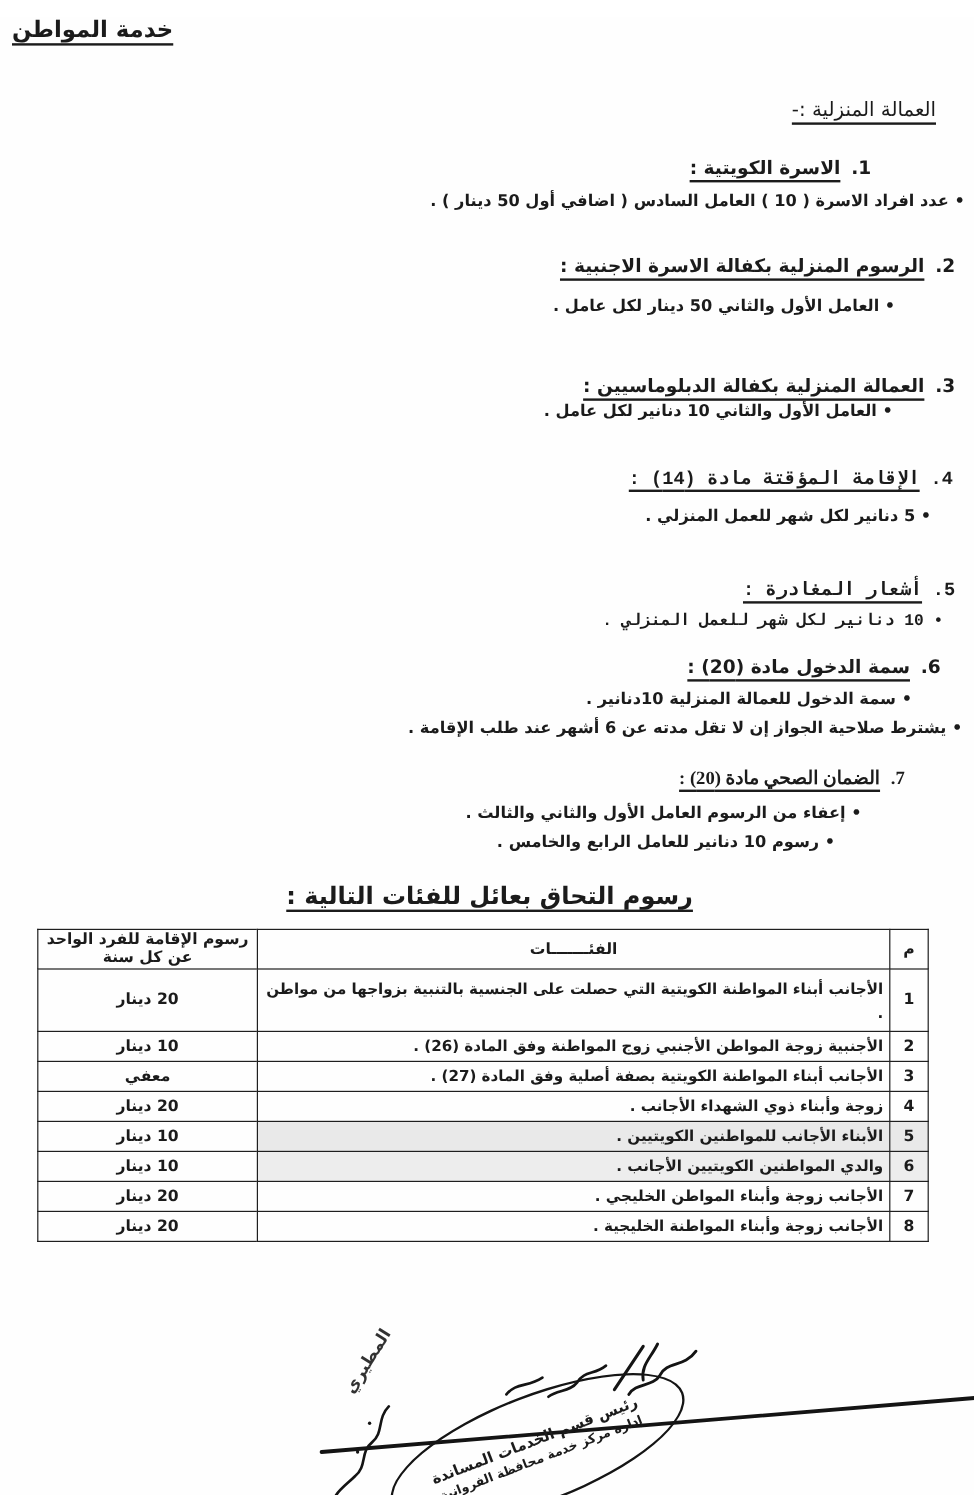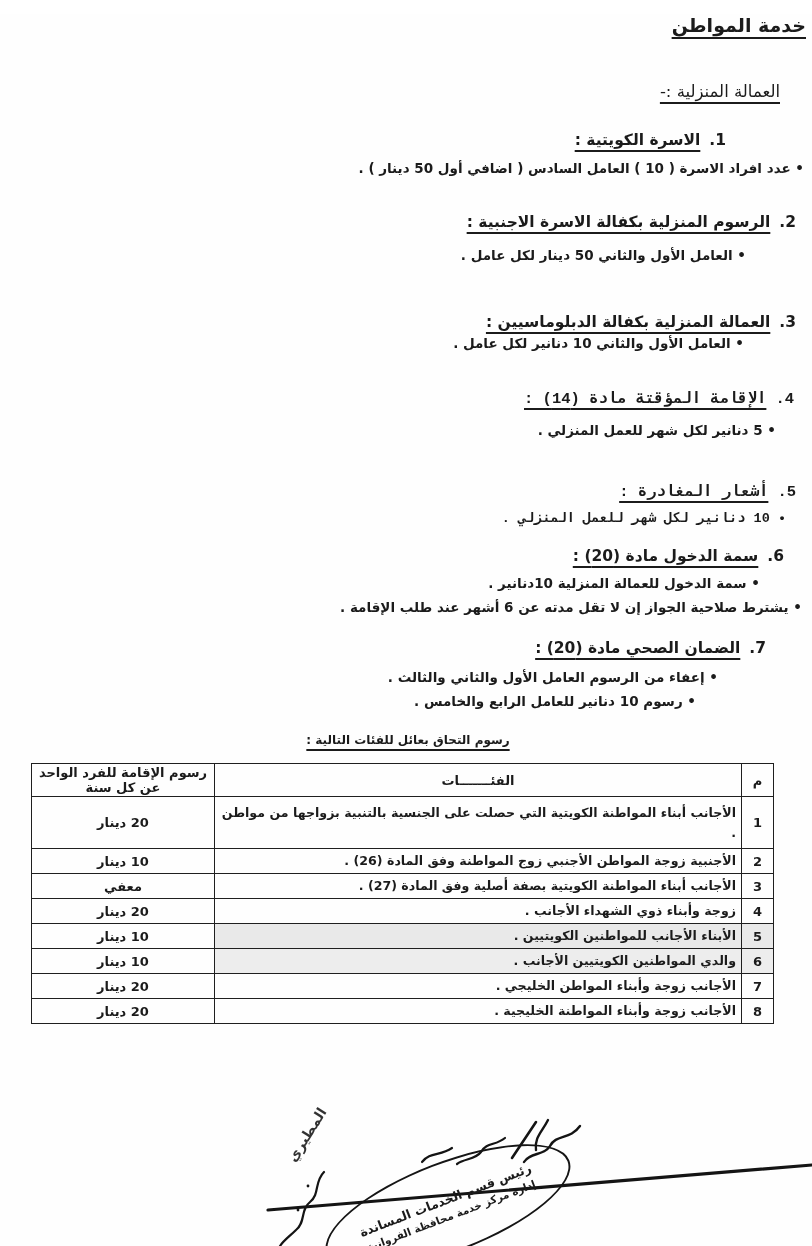--- a/index.html
+++ b/index.html
@@ -2,21 +2,21 @@
 <html lang="ar" dir="rtl"><head>
 <meta charset="utf-8">
 <style>
   html,body{margin:0;padding:0;background:#ffffff;}
   body{width:812px;height:1246px;overflow:hidden;
        font-family:"DejaVu Sans","Liberation Sans",sans-serif;color:#1b1b1b;}
   .page{position:relative;width:812px;height:1246px;background:#fefefe;direction:rtl;}
   .content{position:relative;z-index:2;padding:0 6px 0 10px;}
 
   
-  .title{margin:14px 0 0 0;text-align:right;font-size:19px;font-weight:700;
+  .title{margin:14px 0 0 0;text-align:left;font-size:19px;font-weight:700;
          text-decoration:underline;text-underline-offset:5px;text-decoration-thickness:2px;}
   .subtitle{margin:46px 26px 0 0;font-size:16.5px;font-weight:400;
             text-decoration:underline;text-underline-offset:5px;text-decoration-thickness:2px;}
 
   
   .section{position:relative;}
   .sec-heading{font-size:15.5px;font-weight:700;}
   .sec-heading .num{margin-left:9px;}
   .sec-heading .h{text-decoration:underline;text-underline-offset:5px;text-decoration-thickness:1.8px;}
   .bullets{font-weight:700;}
@@ -48,27 +48,27 @@
   .section:nth-child(5) .bullets{margin-top:6px;}
   .section:nth-child(5) .bullet{margin-right:20px;}
 
   .section:nth-child(6){margin-top:16px;}
   .section:nth-child(6) .sec-heading{margin-right:22px;}
   .section:nth-child(6) .bullets{margin-top:6px;}
   .section:nth-child(6) .bullet:nth-child(1){margin-right:46px;}
   .section:nth-child(6) .bullet:nth-child(2){margin-right:4px;}
 
   .section:nth-child(7){margin-top:20px;}
-  .section:nth-child(7) .sec-heading{margin-right:40px;}
+  .section:nth-child(7) .sec-heading{margin-right:52px;font-family:Liberation Serif, serif;}
   .section:nth-child(7) .bullets{margin-top:8px;}
   .section:nth-child(7) .bullet:nth-child(1){margin-right:88px;}
   .section:nth-child(7) .bullet:nth-child(2){margin-right:110px;}
 
   
-  .table-title{margin:20px 0 0 0;text-align:center;font-size:12px;font-weight:700;
+  .table-title{margin:20px 0 0 0;text-align:center;font-size:20px;font-weight:700;
                text-decoration:underline;text-underline-offset:5px;text-decoration-thickness:2px;}
   table.fees{border-collapse:collapse;table-layout:fixed;width:742px;
              margin:16px 32px 0 0;direction:rtl;}
   table.fees th,table.fees td{border:1.6px solid #1f1f1f;padding:1px 5px;overflow:hidden;}
   table.fees th{font-size:13px;font-weight:700;height:27px;}
   th.h-num{text-align:center;}
   th.h-cat{text-align:center;border-radius:11px;}
   th.h-fee{text-align:center;}
   td.c-num{text-align:center;font-size:13px;font-weight:700;}
   td.c-cat{text-align:right;font-size:12.6px;font-weight:700;line-height:1.55;}

